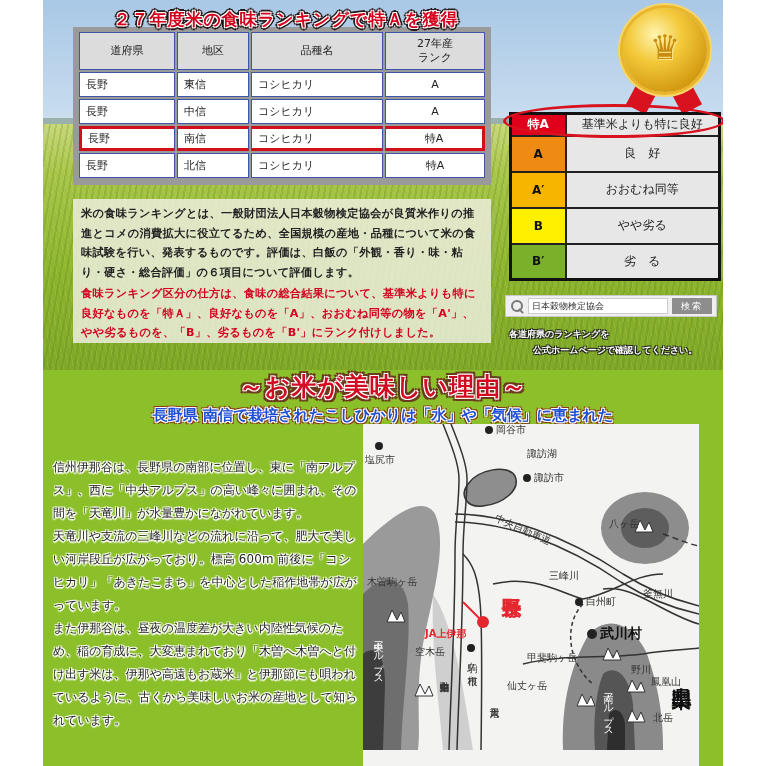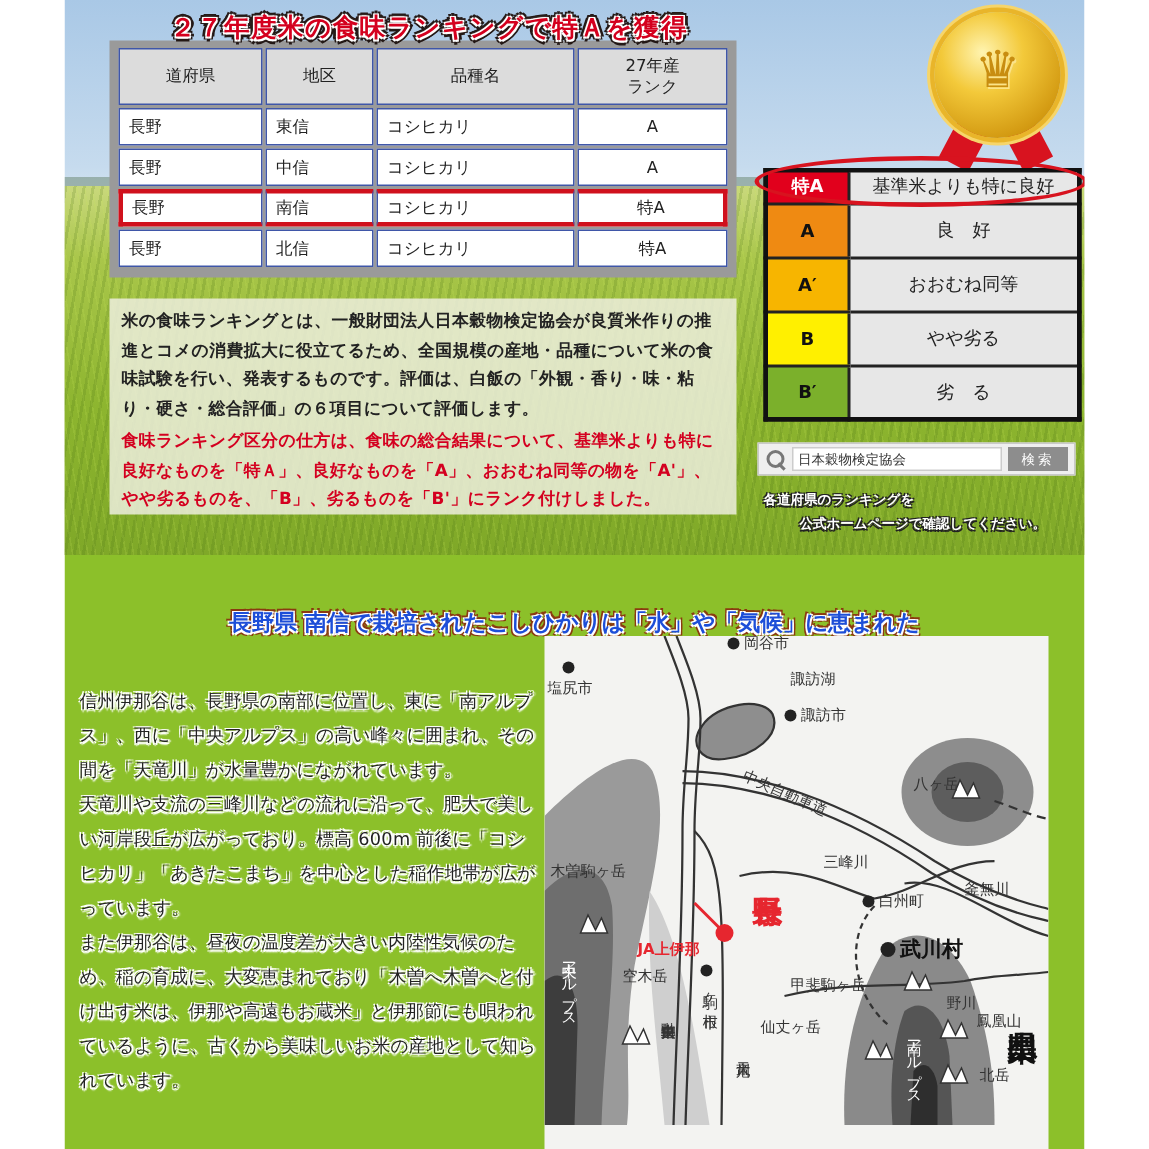--- a/index.html
+++ b/index.html
@@ -218,20 +218,21 @@
     </div>
 
     <div id="search-note">
       <span>各道府県のランキングを</span>
       <span class="l2">公式ホームページで確認してください。</span>
     </div>
   </div>
 
   <div id="green"></div>
 
+  <div id="reason-title">～お米が美味しい理由～</div>
   <div id="orange-1" class="orange-line">長野県 南信で栽培されたこしひかりは「水」や「気候」に恵まれた</div>
 
   <div id="map">
     <svg width="336" height="326" viewBox="0 0 336 326">
 
       <path d="M0 120 C30 90 60 70 72 90 C85 120 70 170 60 220 C52 270 58 300 55 326 L0 326 Z" fill="#9a9a9a"></path>
       <path d="M0 170 C20 150 40 150 45 180 C48 220 40 270 38 326 L0 326 Z" fill="#6e6e6e"></path>
       <path d="M0 230 C12 220 22 230 22 260 L20 326 L0 326 Z" fill="#3d3d3d"></path>
 
       <path d="M70 170 C90 200 100 260 110 326 L80 326 C75 270 68 220 70 170 Z" fill="#cfcfcf"></path>

